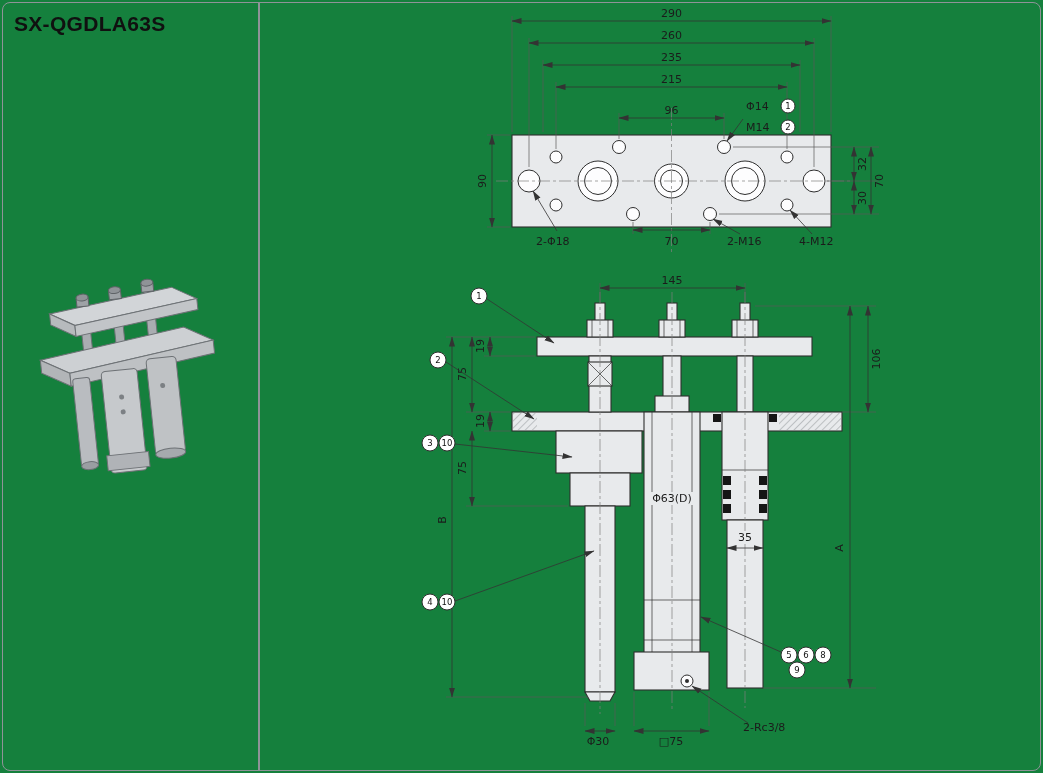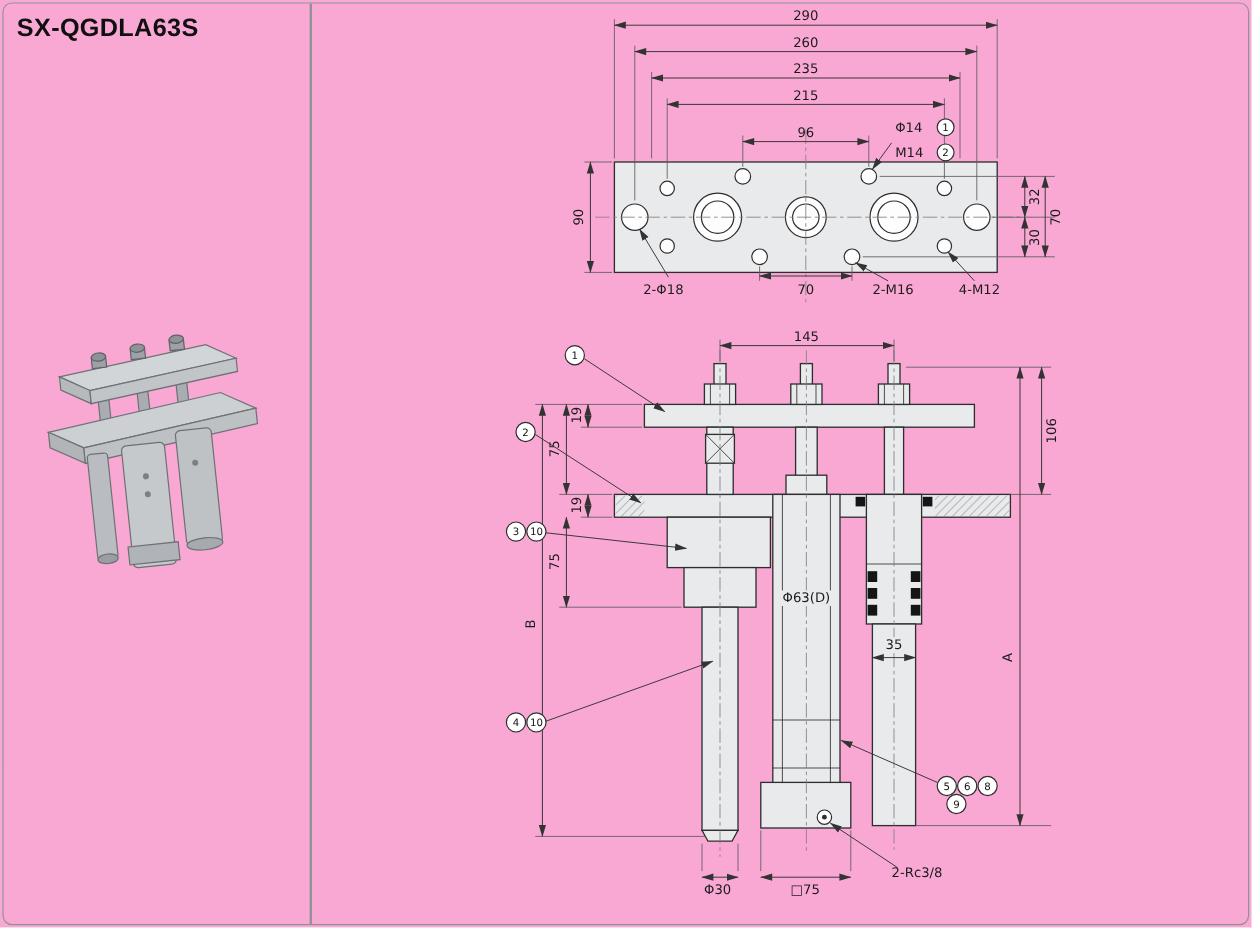--- a/index.html
+++ b/index.html
@@ -1,18 +1,18 @@
 <!DOCTYPE html>
 <html><head>
 <meta charset="utf-8">
 <style>
   *{margin:0;padding:0;box-sizing:border-box}
   html,body{background:#fff}
   body{width:1043px;height:773px;font-family:"DejaVu Sans",sans-serif}
-  .canvas{position:relative;width:1043px;height:773px;background:#f9a8d4;overflow:hidden}
+  .canvas{position:relative;width:1043px;height:773px;background:#15803d;overflow:hidden}
   .frame{position:absolute;inset:2px;border:1.5px solid #8f9398;border-radius:8px;pointer-events:none}
   .divider{position:absolute;left:258px;top:3px;bottom:3px;width:1.5px;background:#8f9398}
   .title{position:absolute;left:14px;top:12px;font-size:21px;font-weight:bold;color:#101010;letter-spacing:.3px;font-family:"Liberation Sans","DejaVu Sans",sans-serif}
   svg.draw{position:absolute;left:0;top:0}
   svg text{font-family:"DejaVu Sans",sans-serif}
   .t{font-size:11px;fill:#1b1b1b}
   .tc{text-anchor:middle}
   .bt{font-size:8.5px;fill:#111;text-anchor:middle}
   .part{fill:#e8eaec;stroke:#2e2e2e;stroke-width:1.1}
   .hole{fill:#fdfdfe;stroke:#2e2e2e;stroke-width:1}

